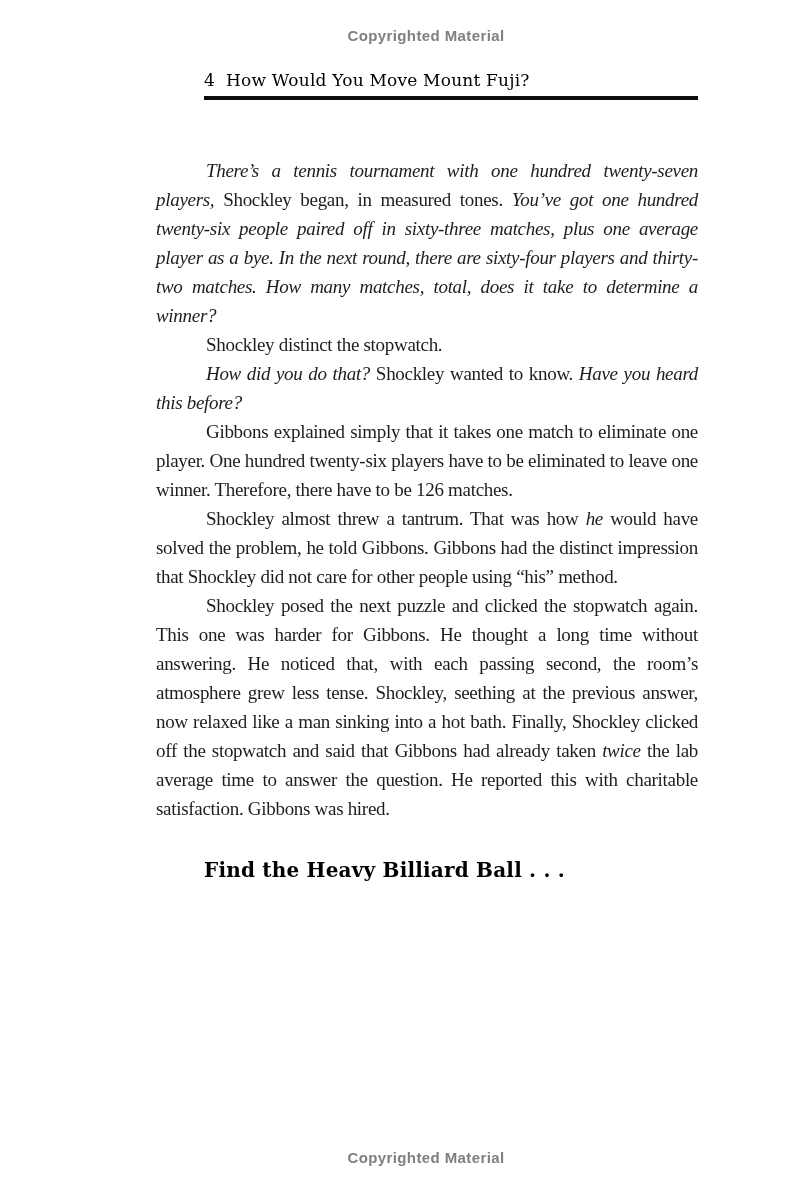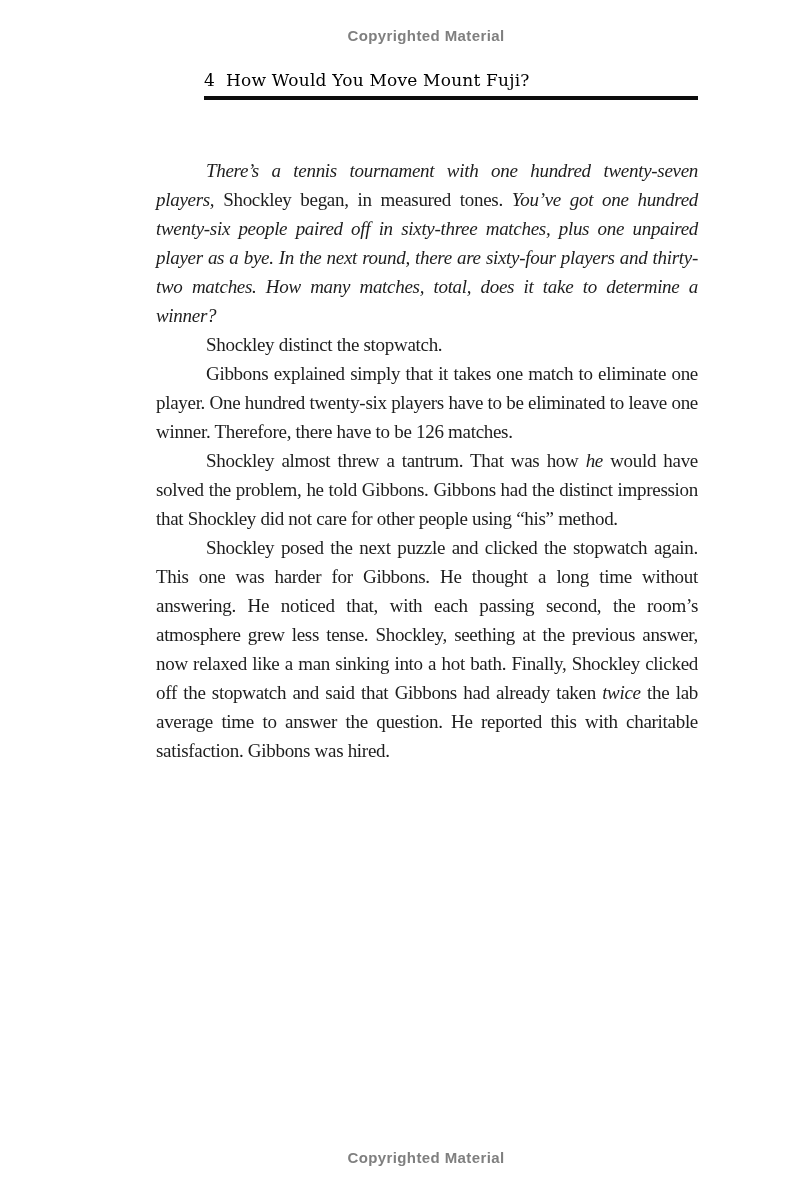--- a/index.html
+++ b/index.html
@@ -89,22 +89,24 @@
 
   <div class="copyright top">Copyrighted Material</div>
 
   <div class="running-head">
     <span class="page-number">4</span><span class="book-title">How Would You Move Mount Fuji?</span>
   </div>
 
   <div class="header-rule"></div>
 
   <div class="page-body">
-      <p><em>There’s a tennis tournament with one hundred twenty-seven players,</em><span> Shockley began, in measured tones. </span><em>You’ve got one hundred twenty-six people paired off in sixty-three matches, plus one unpaired player as a bye. In the next round, there are sixty-four players and thirty-two matches. How many matches, total, does it take to determine a winner?</em></p>
+      <p><em>There’s a tennis tournament with one hundred twenty-seven players,</em><span> Shockley began, in measured tones. </span><em>You’ve got one hundred twenty-six people paired off in sixty-three matches, plus one average player as a bye. In the next round, there are sixty-four players and thirty-two matches. How many matches, total, does it take to determine a winner?</em></p>
       <p><span>Shockley distinct the stopwatch.</span></p>
+      <p><em>How did you do that?</em><span> Shockley wanted to know. </span><em>Have you heard this before?</em></p>
       <p><span>Gibbons explained simply that it takes one match to eliminate one player. One hundred twenty-six players have to be eliminated to leave one winner. Therefore, there have to be 126 matches.</span></p>
       <p><span>Shockley almost threw a tantrum. That was how </span><em>he</em><span> would have solved the problem, he told Gibbons. Gibbons had the distinct impression that Shockley did not care for other people using “his” method.</span></p>
       <p><span>Shockley posed the next puzzle and clicked the stopwatch again. This one was harder for Gibbons. He thought a long time without answering. He noticed that, with each passing second, the room’s atmosphere grew less tense. Shockley, seething at the previous answer, now relaxed like a man sinking into a hot bath. Finally, Shockley clicked off the stopwatch and said that Gibbons had already taken </span><em>twice</em><span> the lab average time to answer the question. He reported this with charitable satisfaction. Gibbons was hired.</span></p>
+      <h2 class="section-heading">Find the Heavy Billiard Ball . . .</h2>
     </div>
 
   <div class="copyright bottom">Copyrighted Material</div>
 
 </div>
 
 </body></html>

